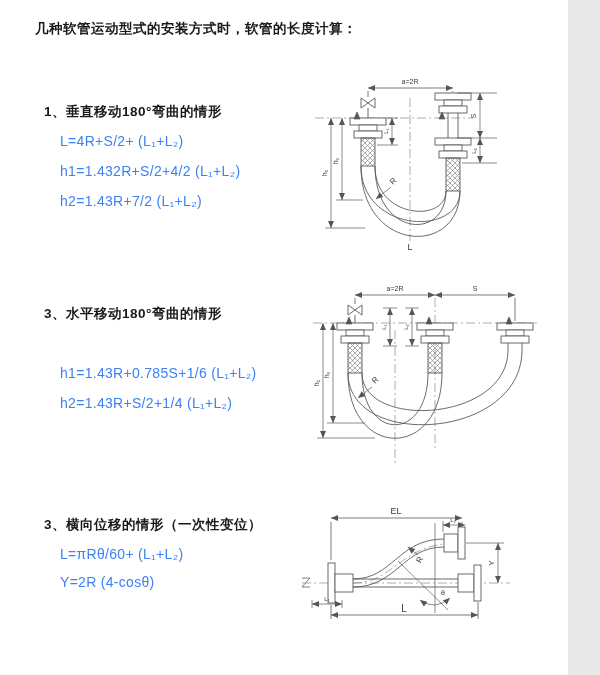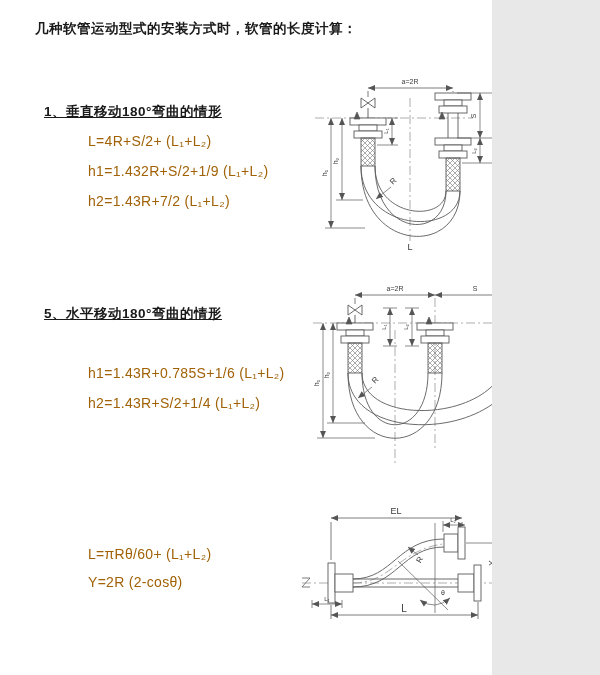--- a/index.html
+++ b/index.html
@@ -1,44 +1,45 @@
 <!DOCTYPE html>
 <html><head>
 <meta charset="utf-8">
 <style>
   html,body{margin:0;padding:0;background:#e8e8e8;}
   .page{
-    position:relative;width:492px;height:675px;background:#ffffff;
+    position:relative;width:568px;height:675px;background:#ffffff;
     font-family:"Liberation Sans","DejaVu Sans",sans-serif;
     color:#1a1a1a;overflow:hidden;
   }
   .title{position:absolute;left:35px;top:20px;font-size:13.5px;font-weight:bold;letter-spacing:.5px;}
-  .sec-head{position:absolute;font-size:13.5px;font-weight:bold;letter-spacing:.5px;text-decoration:underline;}
-  .formula{position:absolute;left:88px;font-size:14px;letter-spacing:.3px;color:#a16207;}
+  .sec-head{position:absolute;font-size:13.5px;font-weight:bold;letter-spacing:.5px;}
+  .formula{position:absolute;left:60px;font-size:14px;letter-spacing:.3px;color:#3b82f6;}
   .diag{position:absolute;}
   svg text{font-family:"Liberation Sans","DejaVu Sans",sans-serif;fill:#3a3a3a;}
 </style>
 </head>
 <body>
 
 <div class="page">
 
   <div class="title">几种软管运动型式的安装方式时，软管的长度计算：</div>
 
   <div class="sec-head" style="left:44px;top:103px">1、垂直移动180°弯曲的情形</div>
   <div class="formula" style="top:133px">L=4R+S/2+ (L₁+L₂)</div>
-  <div class="formula" style="top:163px">h1=1.432R+S/2+1/9 (L₁+L₂)</div>
+  <div class="formula" style="top:163px">h1=1.432R+S/2+4/2 (L₁+L₂)</div>
   <div class="formula" style="top:193px">h2=1.43R+7/2 (L₁+L₂)</div>
 
-  <div class="sec-head" style="left:44px;top:305px">5、水平移动180°弯曲的情形</div>
+  <div class="sec-head" style="left:44px;top:305px">3、水平移动180°弯曲的情形</div>
   <div class="formula" style="top:365px">h1=1.43R+0.785S+1/6 (L₁+L₂)</div>
   <div class="formula" style="top:395px">h2=1.43R+S/2+1/4 (L₁+L₂)</div>
 
+  <div class="sec-head" style="left:44px;top:516px">3、横向位移的情形（一次性变位）</div>
   <div class="formula" style="top:546px">L=πRθ/60+ (L₁+L₂)</div>
-  <div class="formula" style="top:574px">Y=2R (2-cosθ)</div>
+  <div class="formula" style="top:574px">Y=2R (4-cosθ)</div>
 
   <svg class="diag" style="left:305px;top:73px" width="290" height="185" viewBox="0 0 290 185">
     <defs>
       <pattern id="braid1" width="5" height="5" patternUnits="userSpaceOnUse">
         <path d="M0,5 L5,0 M0,0 L5,5" stroke="#777" stroke-width="0.6"></path>
       </pattern>
       <marker id="m1e" markerWidth="8" markerHeight="7" refX="7" refY="3" orient="auto" markerUnits="userSpaceOnUse">
           <path d="M0,0 L7,3 L0,6 Z" fill="#555"></path>
         </marker>
       <marker id="m1s" markerWidth="8" markerHeight="7" refX="0" refY="3" orient="auto" markerUnits="userSpaceOnUse">

